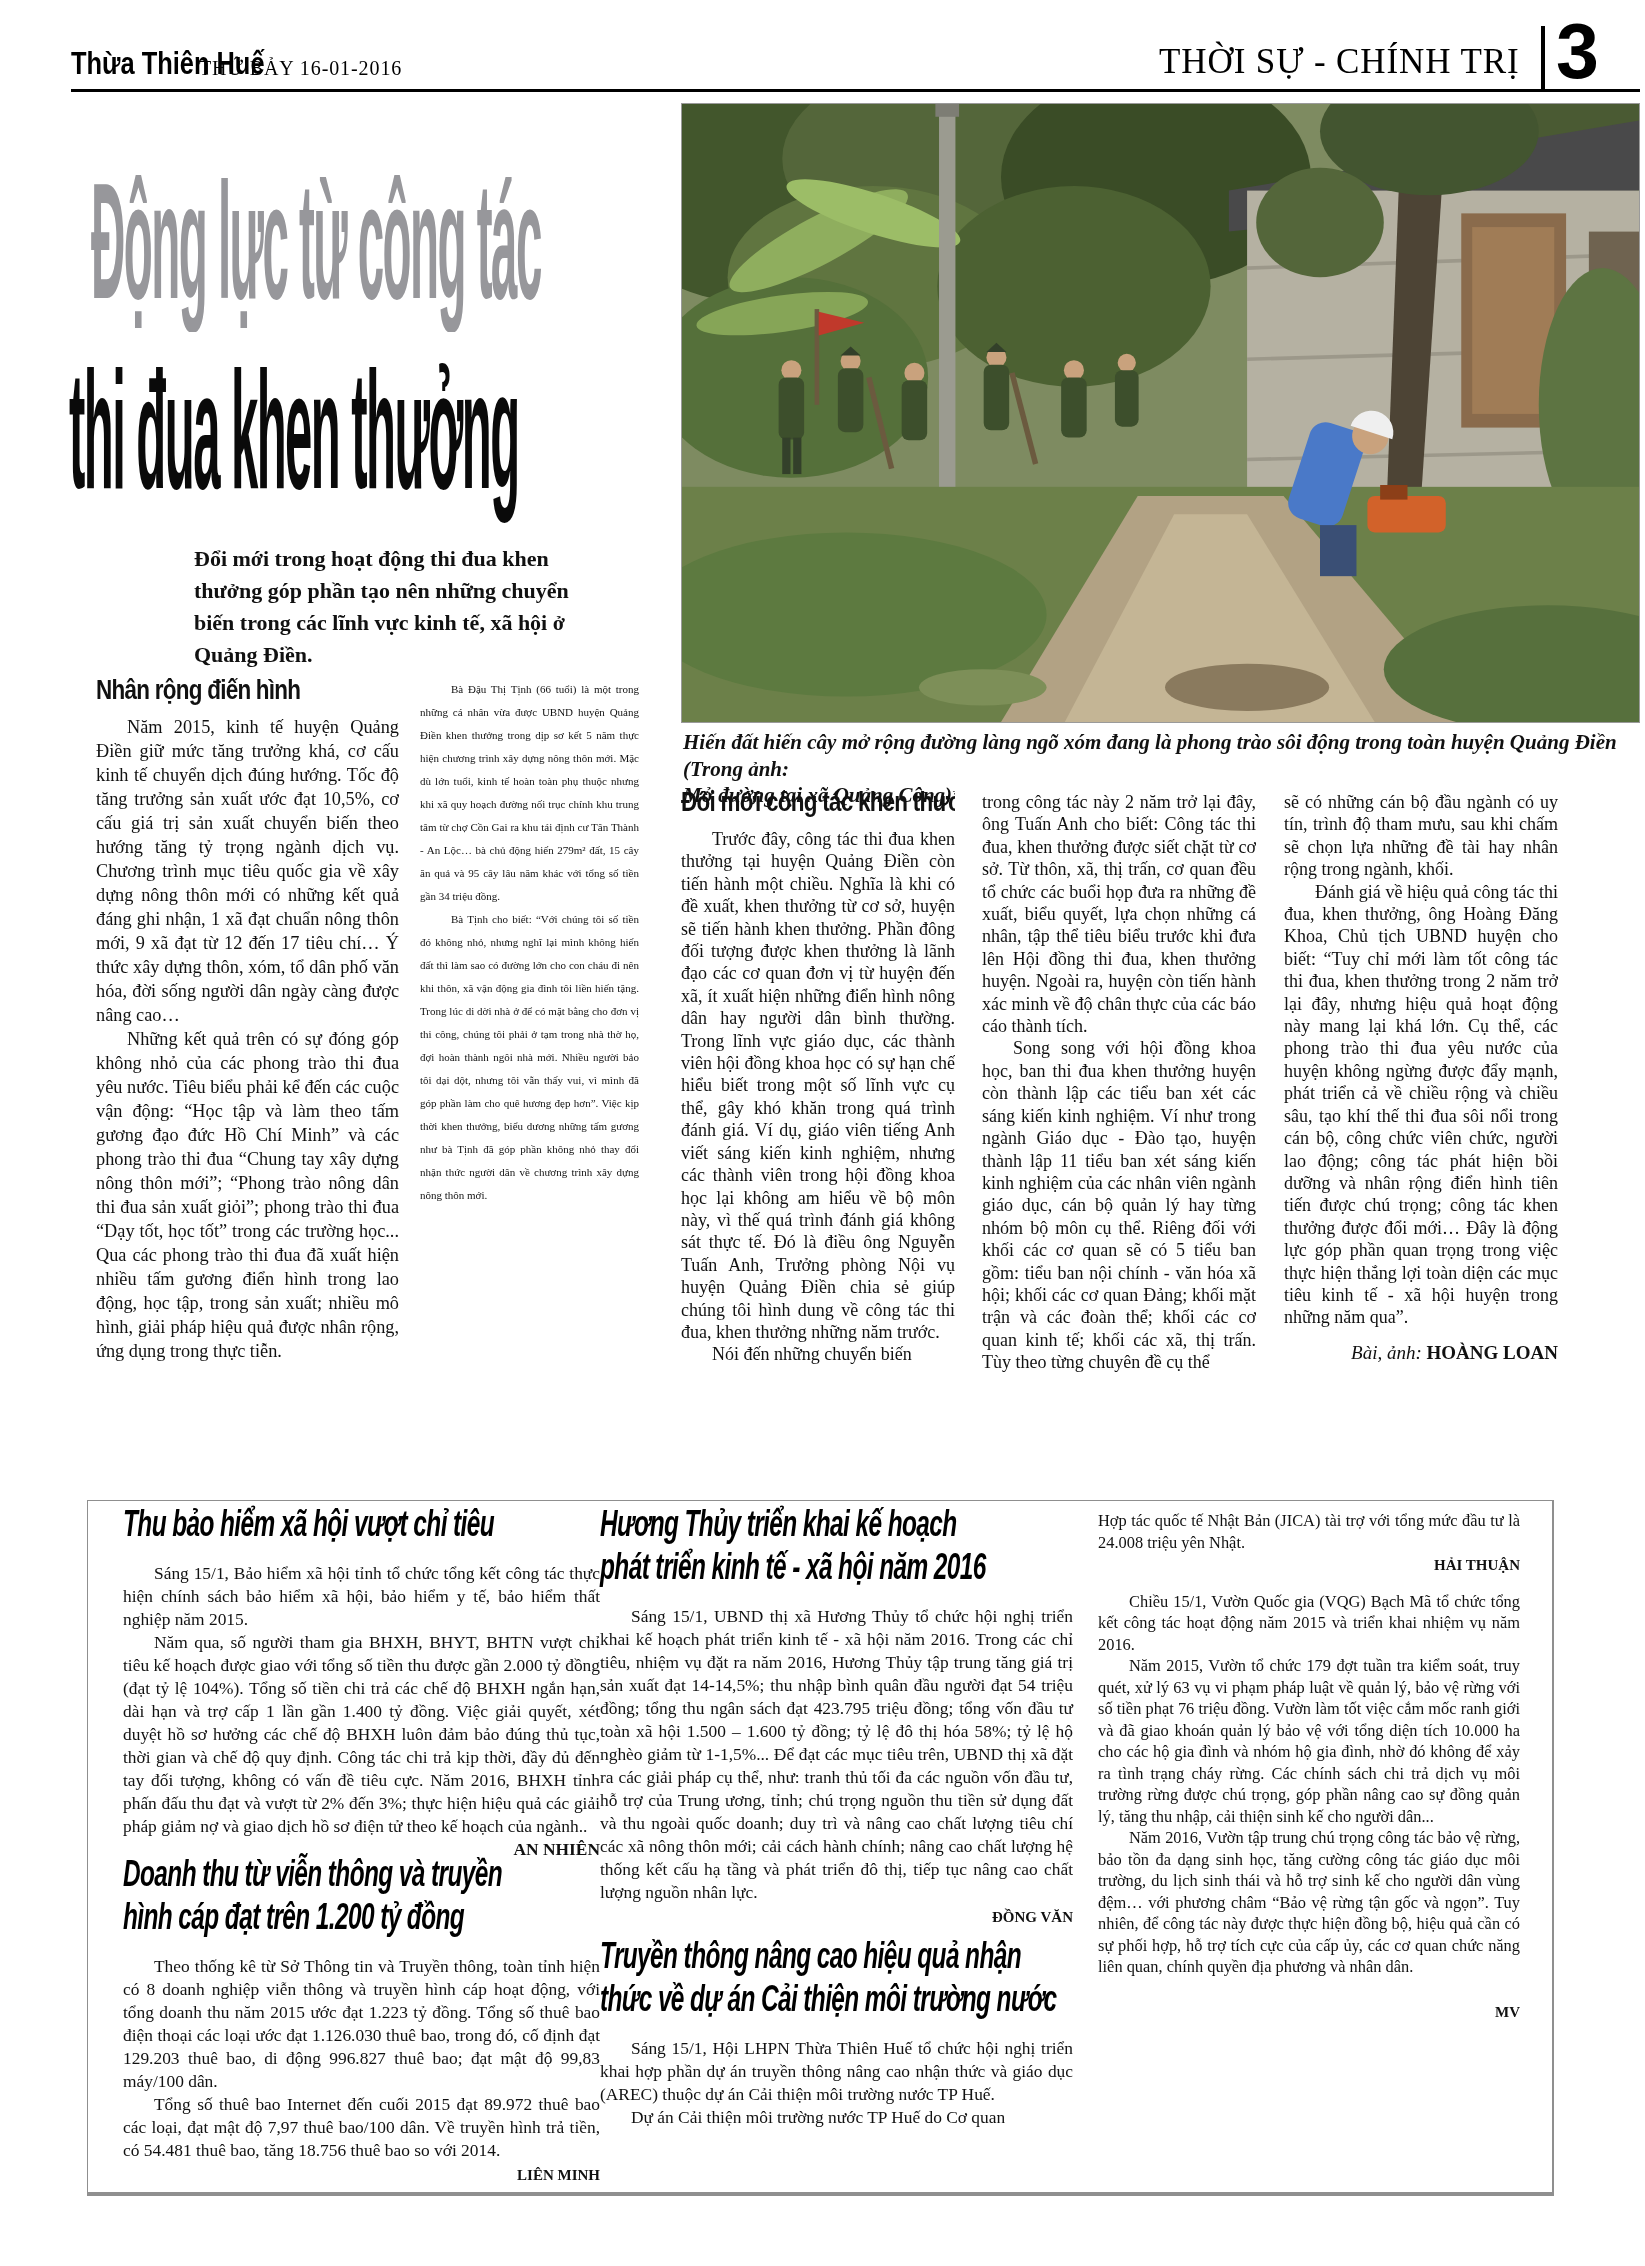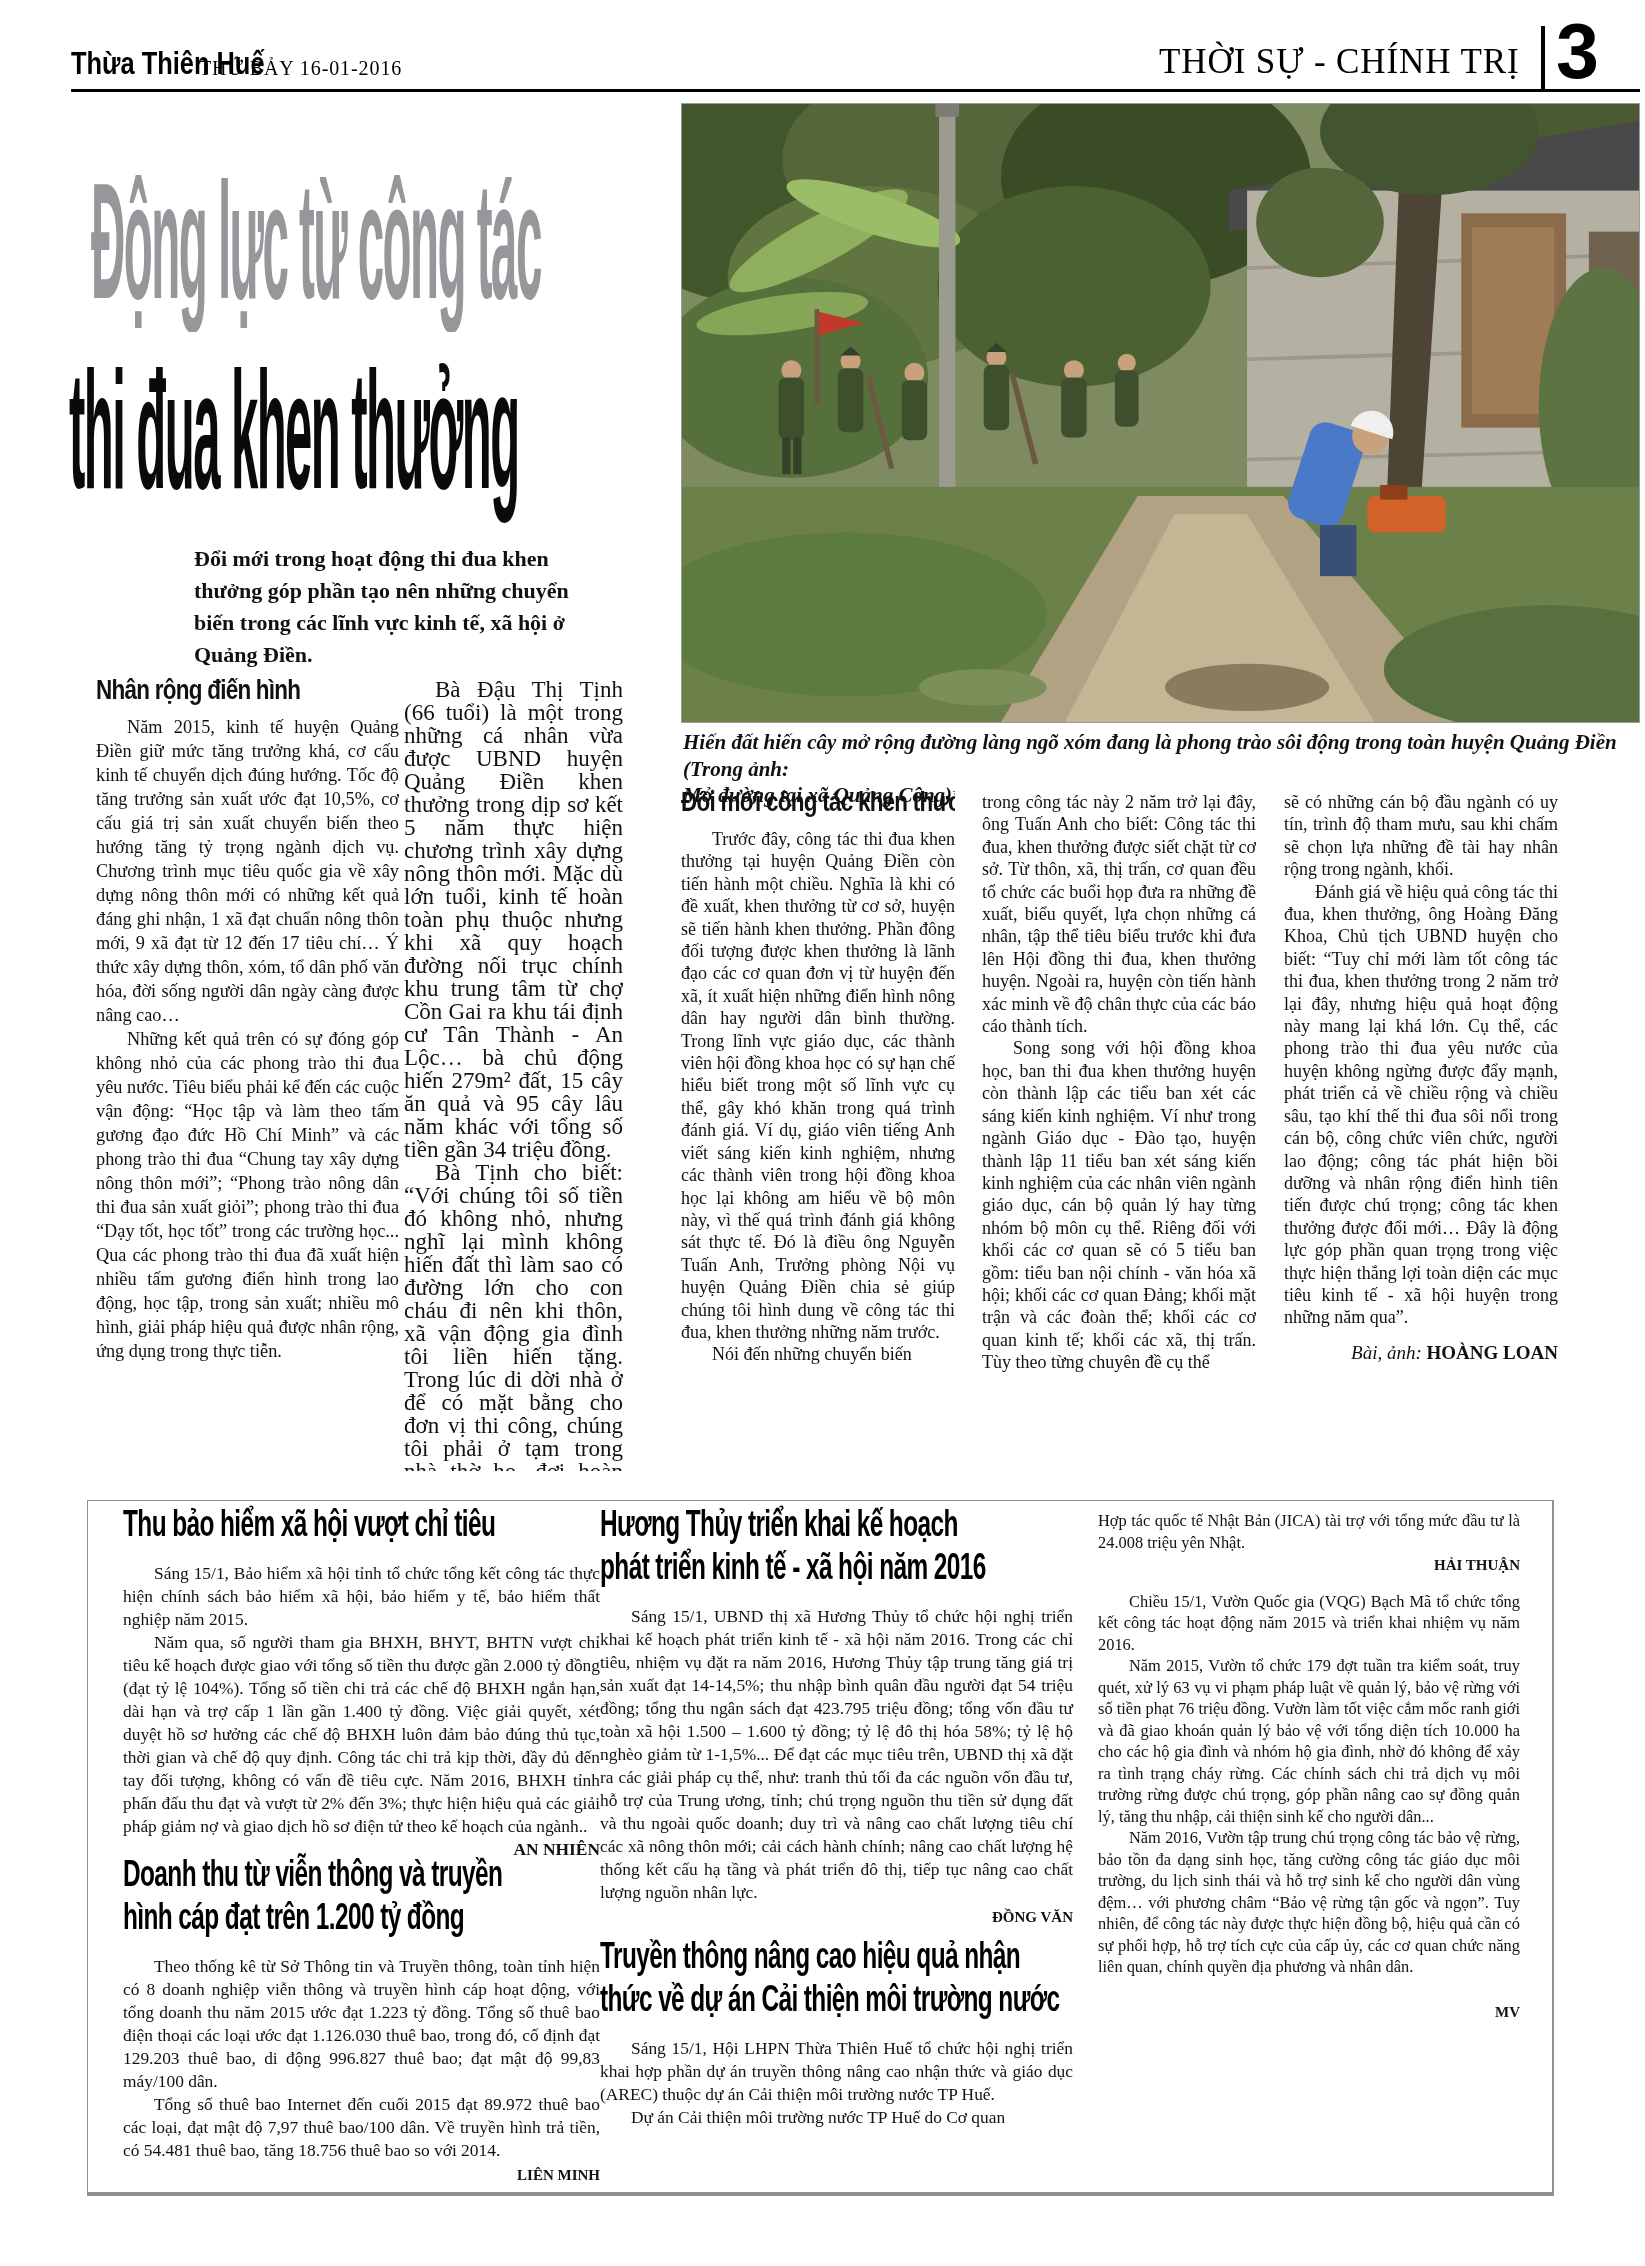--- a/index.html
+++ b/index.html
@@ -18,21 +18,21 @@
   
   .hl{position:absolute;font-family:"Liberation Sans",sans-serif;font-weight:bold;
       white-space:nowrap;transform-origin:0 0;letter-spacing:-2.7px;}
   .hl1{left:91px;top:146px;font-size:82px;color:#97979b;transform:scale(0.58,2.02);}
   .hl2{left:69px;top:334px;font-size:86px;color:#0a0a0a;transform:scale(0.57,1.95);}
   .lead{position:absolute;left:194px;top:543px;width:400px;font-weight:bold;font-size:22px;
         line-height:32px;text-align:left;}
   
   .mcol{position:absolute;top:678px;overflow:hidden;text-align:justify;}
   .c1{left:96px;width:303px;height:793px;font-size:18.3px;line-height:24px;}
-  .c2{left:404px;width:219px;height:793px;font-size:23px;line-height:23px;}
+  .c2{left:420px;width:219px;height:793px;font-size:11px;line-height:23px;}
   .c3{left:681px;top:791px;width:274px;height:693px;font-size:18px;line-height:22.4px;}
   .c4{left:982px;top:791px;width:274px;height:693px;font-size:18px;line-height:22.4px;}
   .c5{left:1284px;top:791px;width:274px;height:693px;font-size:18px;line-height:22.4px;}
   p.body{margin:0;text-indent:31px;}
   p.noindent{text-indent:0;}
   .sub{font-family:"Liberation Sans",sans-serif;font-weight:bold;font-size:27.4px;
        transform:scaleX(0.82);transform-origin:0 0;white-space:nowrap;height:37px;
        text-indent:0;letter-spacing:-0.9px;}
   
   .photo{position:absolute;left:681px;top:103px;width:959px;height:620px;
@@ -47,21 +47,21 @@
   .bbox{position:absolute;left:87px;top:1500px;width:1467px;height:696px;
         border:1.8px solid #8f8f8f;border-bottom-width:4.6px;border-right-width:2.7px;
         box-sizing:border-box;}
   .bcol{position:absolute;top:9.1px;text-align:justify;}
   .bA{left:35px;width:477px;font-size:17.4px;line-height:23px;}
   .bB{left:512px;width:473px;font-size:17.4px;line-height:23px;}
   .bC{left:1010px;width:422px;font-size:16.4px;line-height:21.5px;}
   .bh-line{font-family:"Liberation Sans",sans-serif;font-weight:bold;font-size:37px;
            transform:scaleX(0.66);transform-origin:0 0;white-space:nowrap;height:43px;
            letter-spacing:-0.9px;text-indent:0;color:#000;}
-  .bh{margin:1.8px 0 7.3px 0;}
+  .bh{margin:1.8px 0 7.3px 0;font-style:italic;}
   .sig{float:right;font-weight:bold;font-size:17.4px;padding-left:12.8px;}
   .sigline{text-align:right;font-weight:bold;font-size:15px;margin:1.8px 0 5.5px 0;}
   .gap-top{margin-top:24px;}
   .art{margin-bottom:14.6px;}
 </style>
 </head>
 <body>
 
 <div class="page">
 

